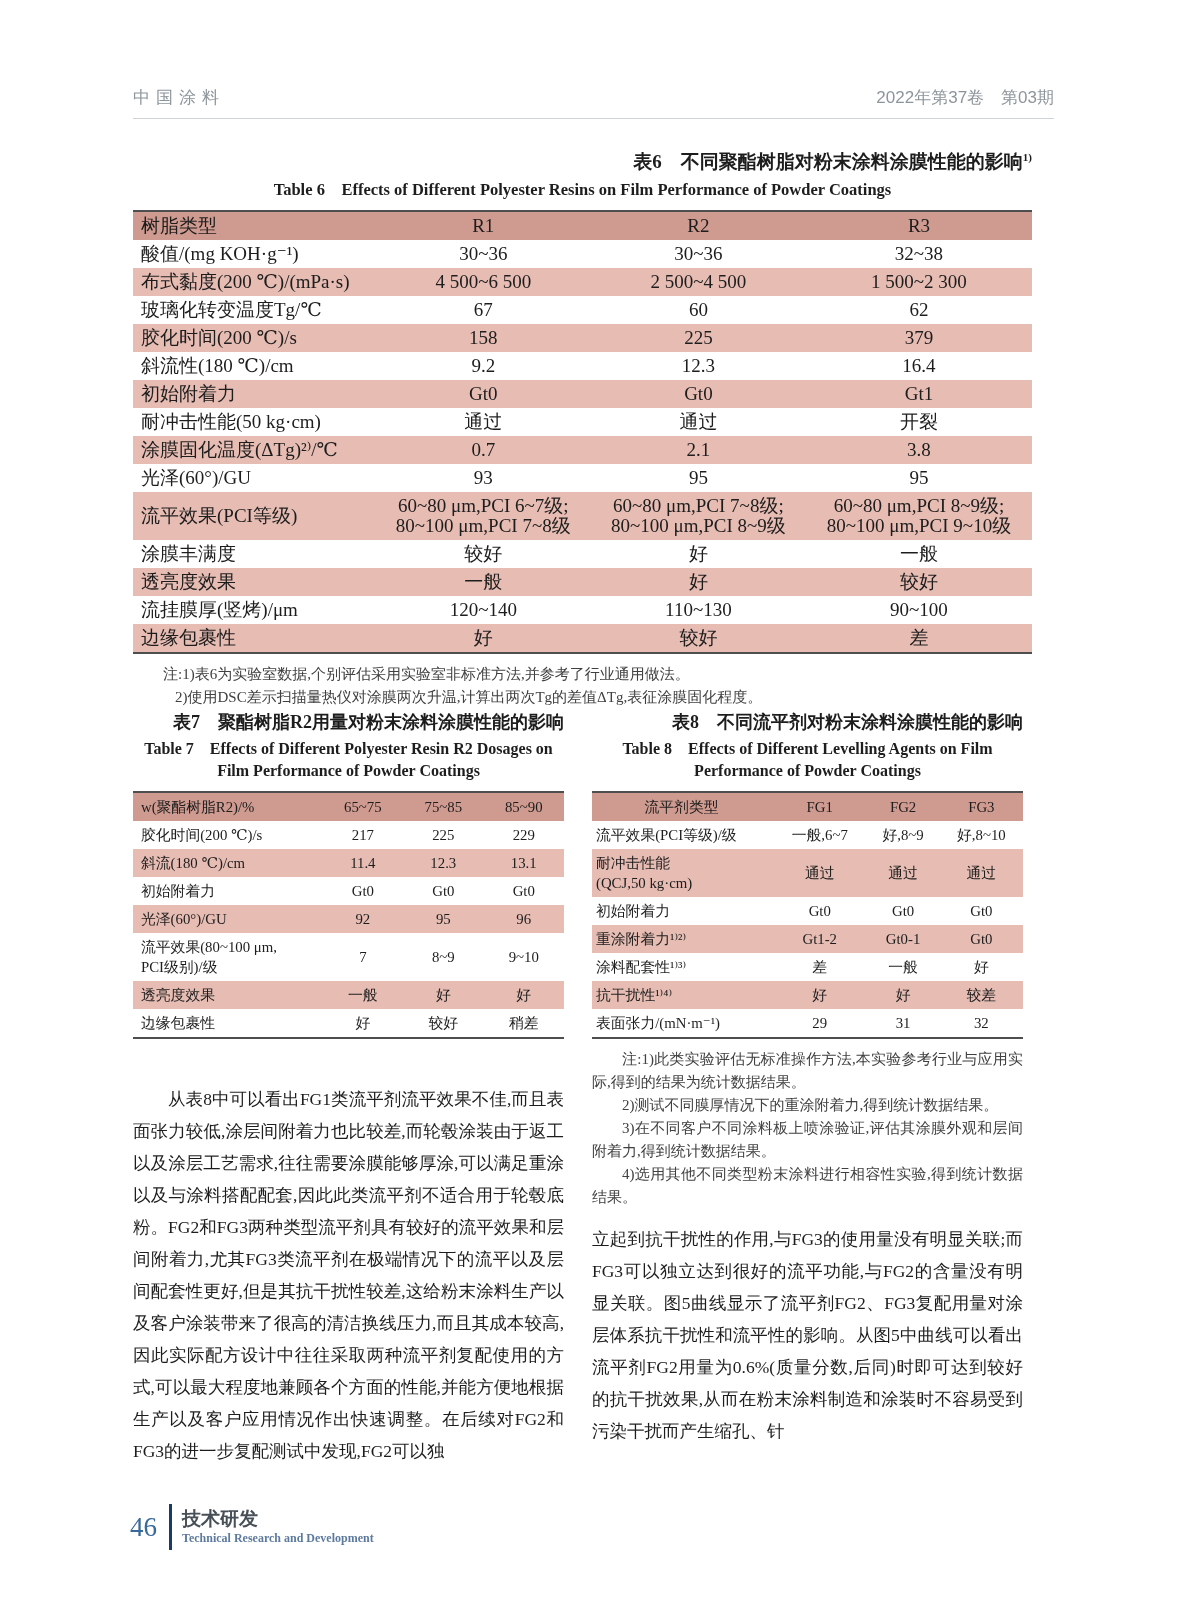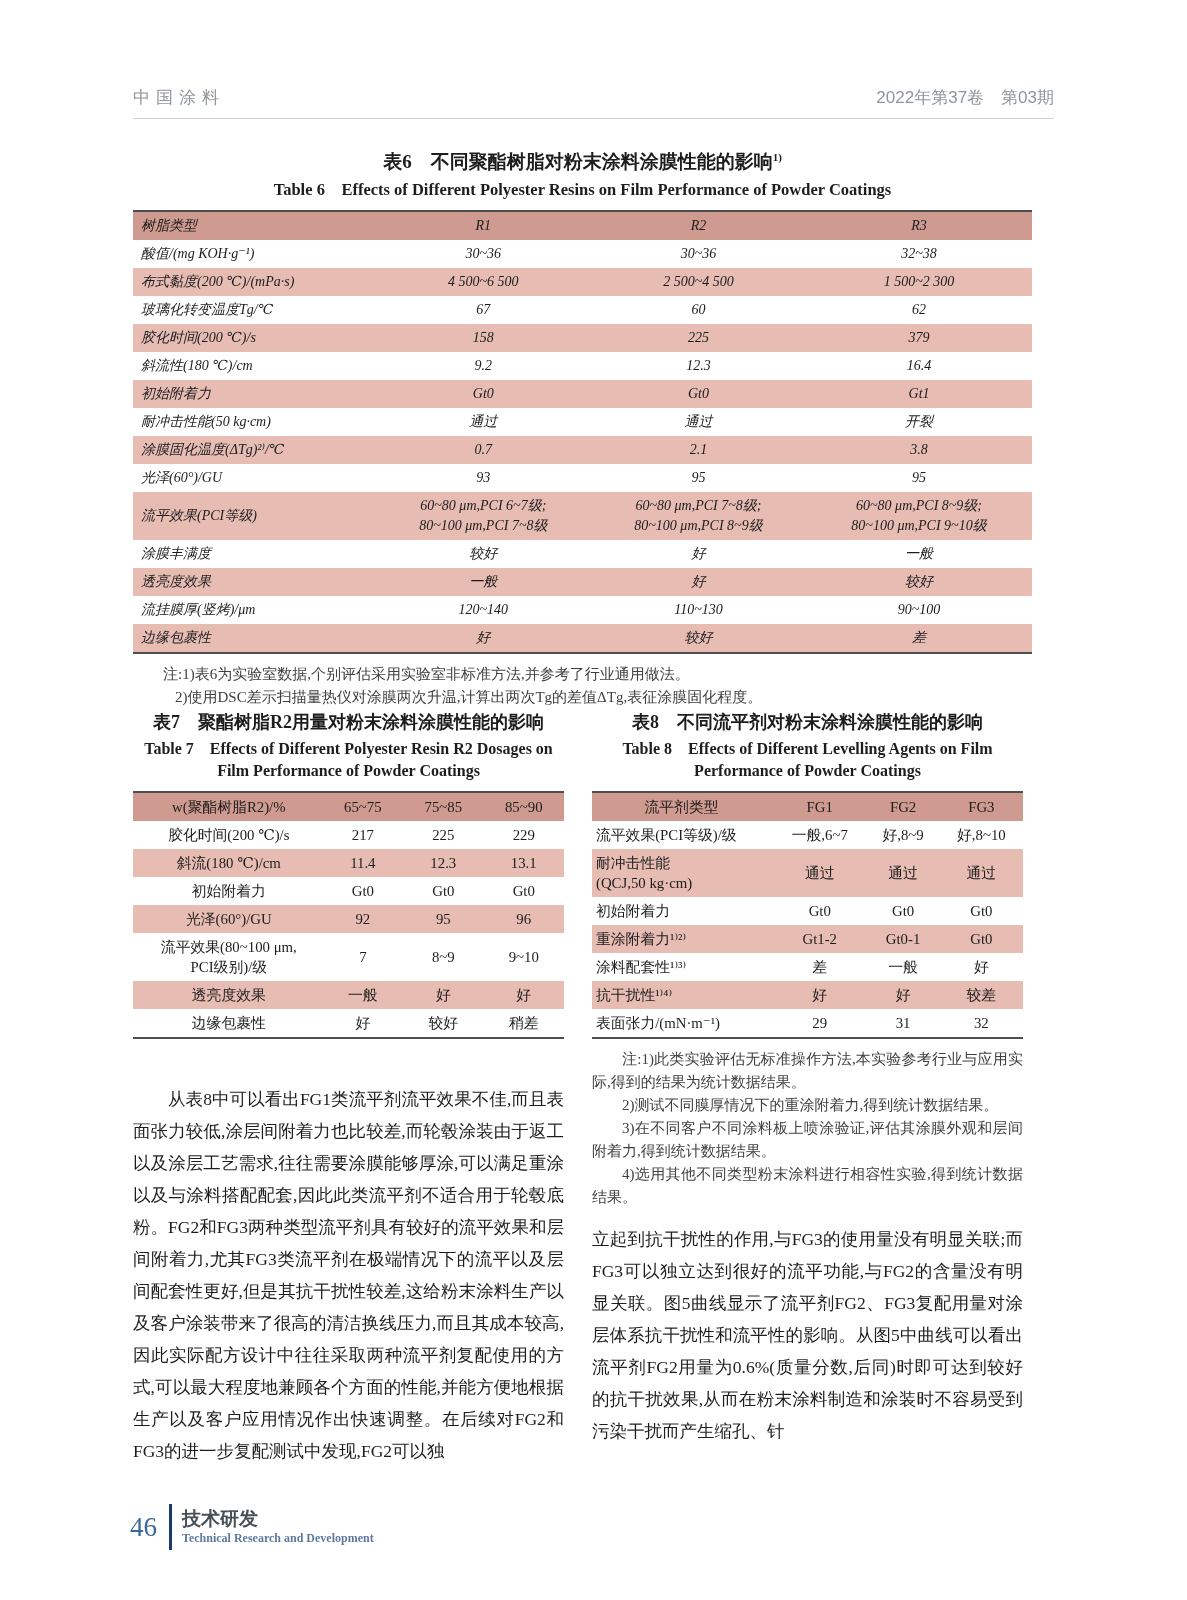--- a/index.html
+++ b/index.html
@@ -8,37 +8,37 @@
 
   
   .page-header{position:absolute;left:133px;right:133px;top:74px;display:flex;
                justify-content:space-between;align-items:flex-end;
                font-family:"Liberation Sans","DejaVu Sans",sans-serif;
                color:#8d959c;font-size:17px;}
   .journal{letter-spacing:6px;}
   .header-rule{position:absolute;left:133px;right:133px;top:106px;border-top:1px solid #cfd3d6;}
 
   
-  .tbl-title-zh{font-weight:bold;text-align:center;font-size:19px;line-height:26px;}
+  .tbl-title-zh{font-weight:bold;text-align:right;font-size:19px;line-height:26px;}
   .tbl-title-en{font-weight:bold;text-align:center;font-size:16.5px;line-height:23px;margin-top:3px;}
   .small-title .tbl-title-zh{font-size:18px;line-height:25px;}
   .small-title .tbl-title-en{font-size:16px;line-height:22px;}
   sup{font-size:11px;}
 
   
   table{border-collapse:collapse;width:100%;margin-top:9px;
         border-top:2px solid #4e4e4e;border-bottom:2px solid #4e4e4e;}
   td{padding:4px 6px;text-align:center;vertical-align:middle;white-space:pre-line;line-height:20px;}
   td.lbl{text-align:left;padding-left:8px;}
   thead tr.hdr td{background:#cf9a8f;}
   tbody tr:nth-child(even) td{background:#e6bcb3;}
-  #table6{font-size:14px;font-style:italic;}
+  #table6{font-size:19px;}
   #table6 td.lbl{width:27%;}
   #table7,#table8{font-size:14.8px;}
-  #table7 td.lbl{width:44%;text-align:center;}
+  #table7 td.lbl{width:44%;}
   #table8 td.lbl{width:42%;padding-left:4px;}
   #table8 thead td.lbl{text-align:center;}
 
   
   .notes{color:#404040;font-size:15px;line-height:23px;margin-top:9px;}
   .notes p{margin:0;text-align:justify;}
   .notes p{text-indent:2em;}
   .notes.t6 p + p{text-indent:2.8em;}
 
   

